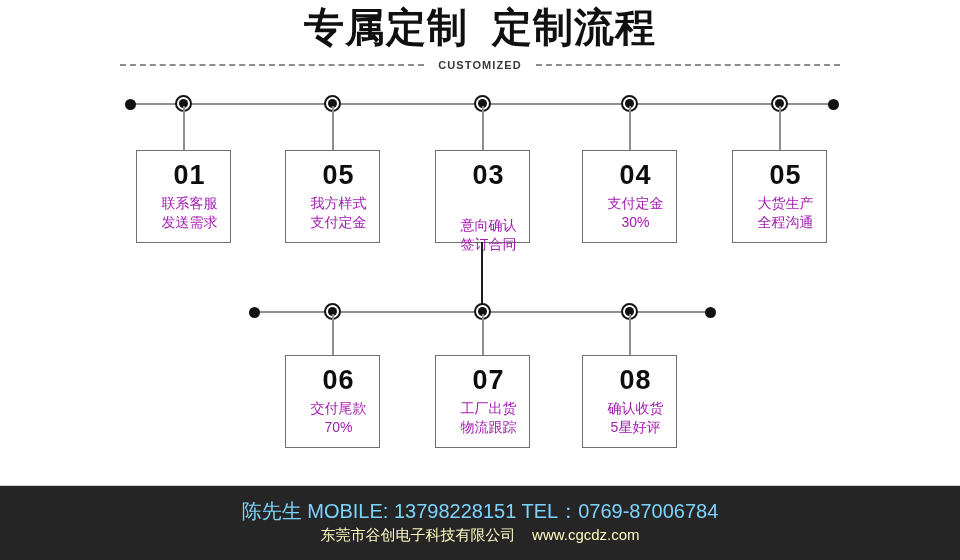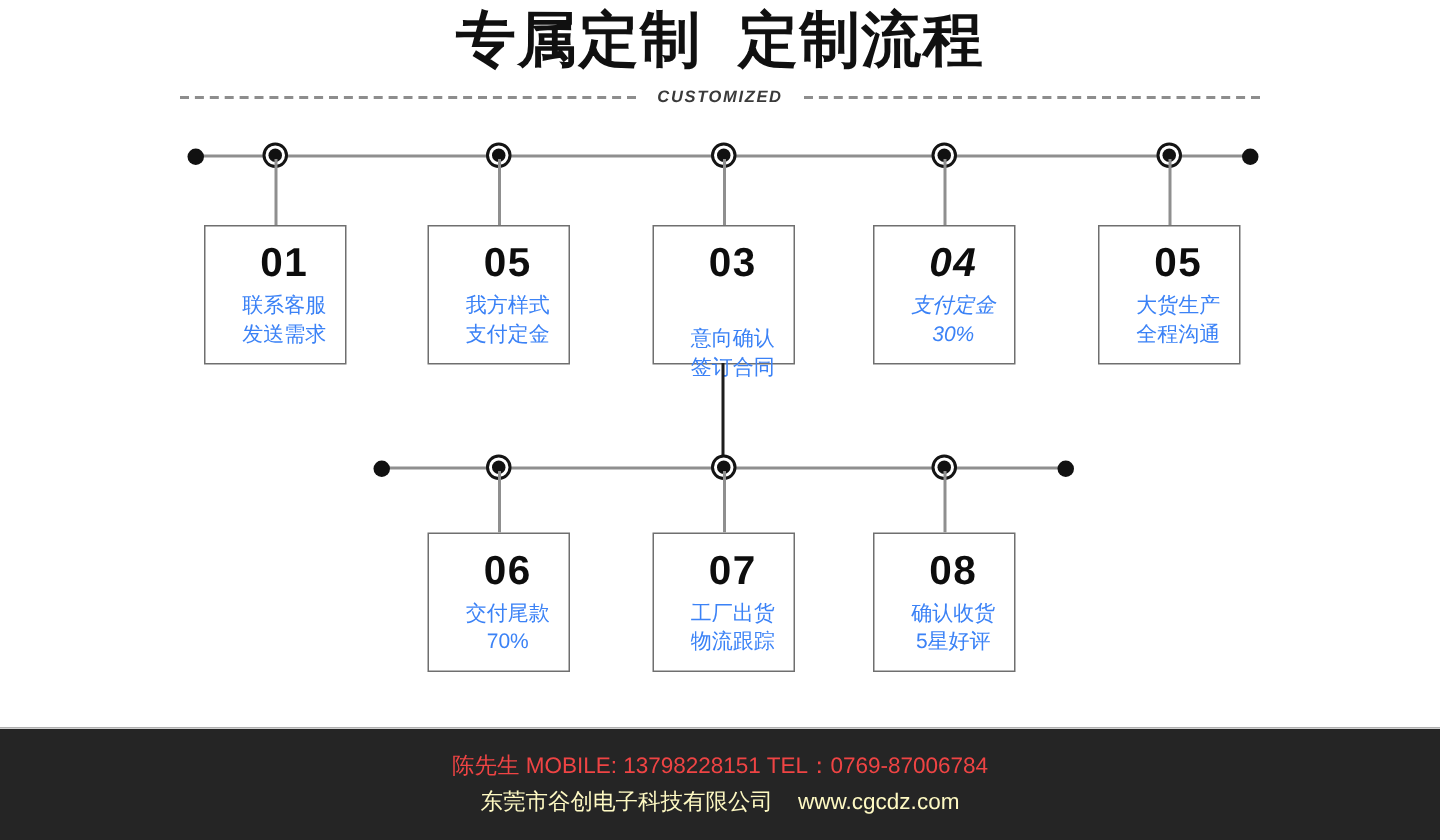--- a/index.html
+++ b/index.html
@@ -53,21 +53,20 @@
     border-top: 2px dashed #8d8d8d;
   }
   .subtitle-text {
     flex: 0 0 auto;
     padding: 0 14px;
     font-size: 11px;
     font-weight: bold;
     letter-spacing: 1.1px;
     color: #3a3a3a;
     white-space: nowrap;
-    font-style: italic;
   }
 
   
   .rail {
     position: absolute;
     height: 2px;
     background: #8f8f8f;
   }
   #rail-1 { left: 130px; top: 103px; width: 703px; }
   #rail-2 { left: 254px; top: 311px; width: 456px; }
@@ -131,21 +130,21 @@
     font-weight: bold;
     letter-spacing: 1px;
     line-height: 30px;
     color: #0d0d0d;
   }
   .step-lines {
     margin-top: 4px;
     text-align: center;
     font-size: 14px;
     line-height: 19px;
-    color: #3b82f6;
+    color: #a21caf;
     white-space: pre-line;
   }
 
   
   #link-03-07 {
     position: absolute;
     left: 481px;
     top: 242px;
     width: 2px;
     height: 70px;
@@ -161,23 +160,23 @@
     height: 75px;
     background: #252525;
     border-top: 1px solid #cfcfcf;
     box-sizing: border-box;
     display: flex;
     flex-direction: column;
     align-items: center;
     justify-content: center;
   }
   .footer-line-1 {
-    font-size: 15px;
+    font-size: 20px;
     line-height: 24px;
-    color: #ef4444;
+    color: #7dd3fc;
     white-space: pre;
   }
   .footer-line-2 {
     font-size: 15px;
     line-height: 24px;
     color: #fef9c3;
     white-space: pre;
   }
 </style>
 </head>
@@ -217,21 +216,21 @@
   <div class="step-box" style="left:285px; top:150px;">
     <div class="step-num">05</div>
     <div class="step-lines">我方样式
 支付定金</div>
   </div>
   <div class="step-box" style="left:435px; top:150px;gap:22px;">
     <div class="step-num">03</div>
     <div class="step-lines">意向确认
 签订合同</div>
   </div>
-  <div class="step-box" style="left:582px; top:150px;font-style:italic;">
+  <div class="step-box" style="left:582px; top:150px;">
     <div class="step-num">04</div>
     <div class="step-lines">支付定金
 30%</div>
   </div>
   <div class="step-box" style="left:732px; top:150px;">
     <div class="step-num">05</div>
     <div class="step-lines">大货生产
 全程沟通</div>
   </div>
 

